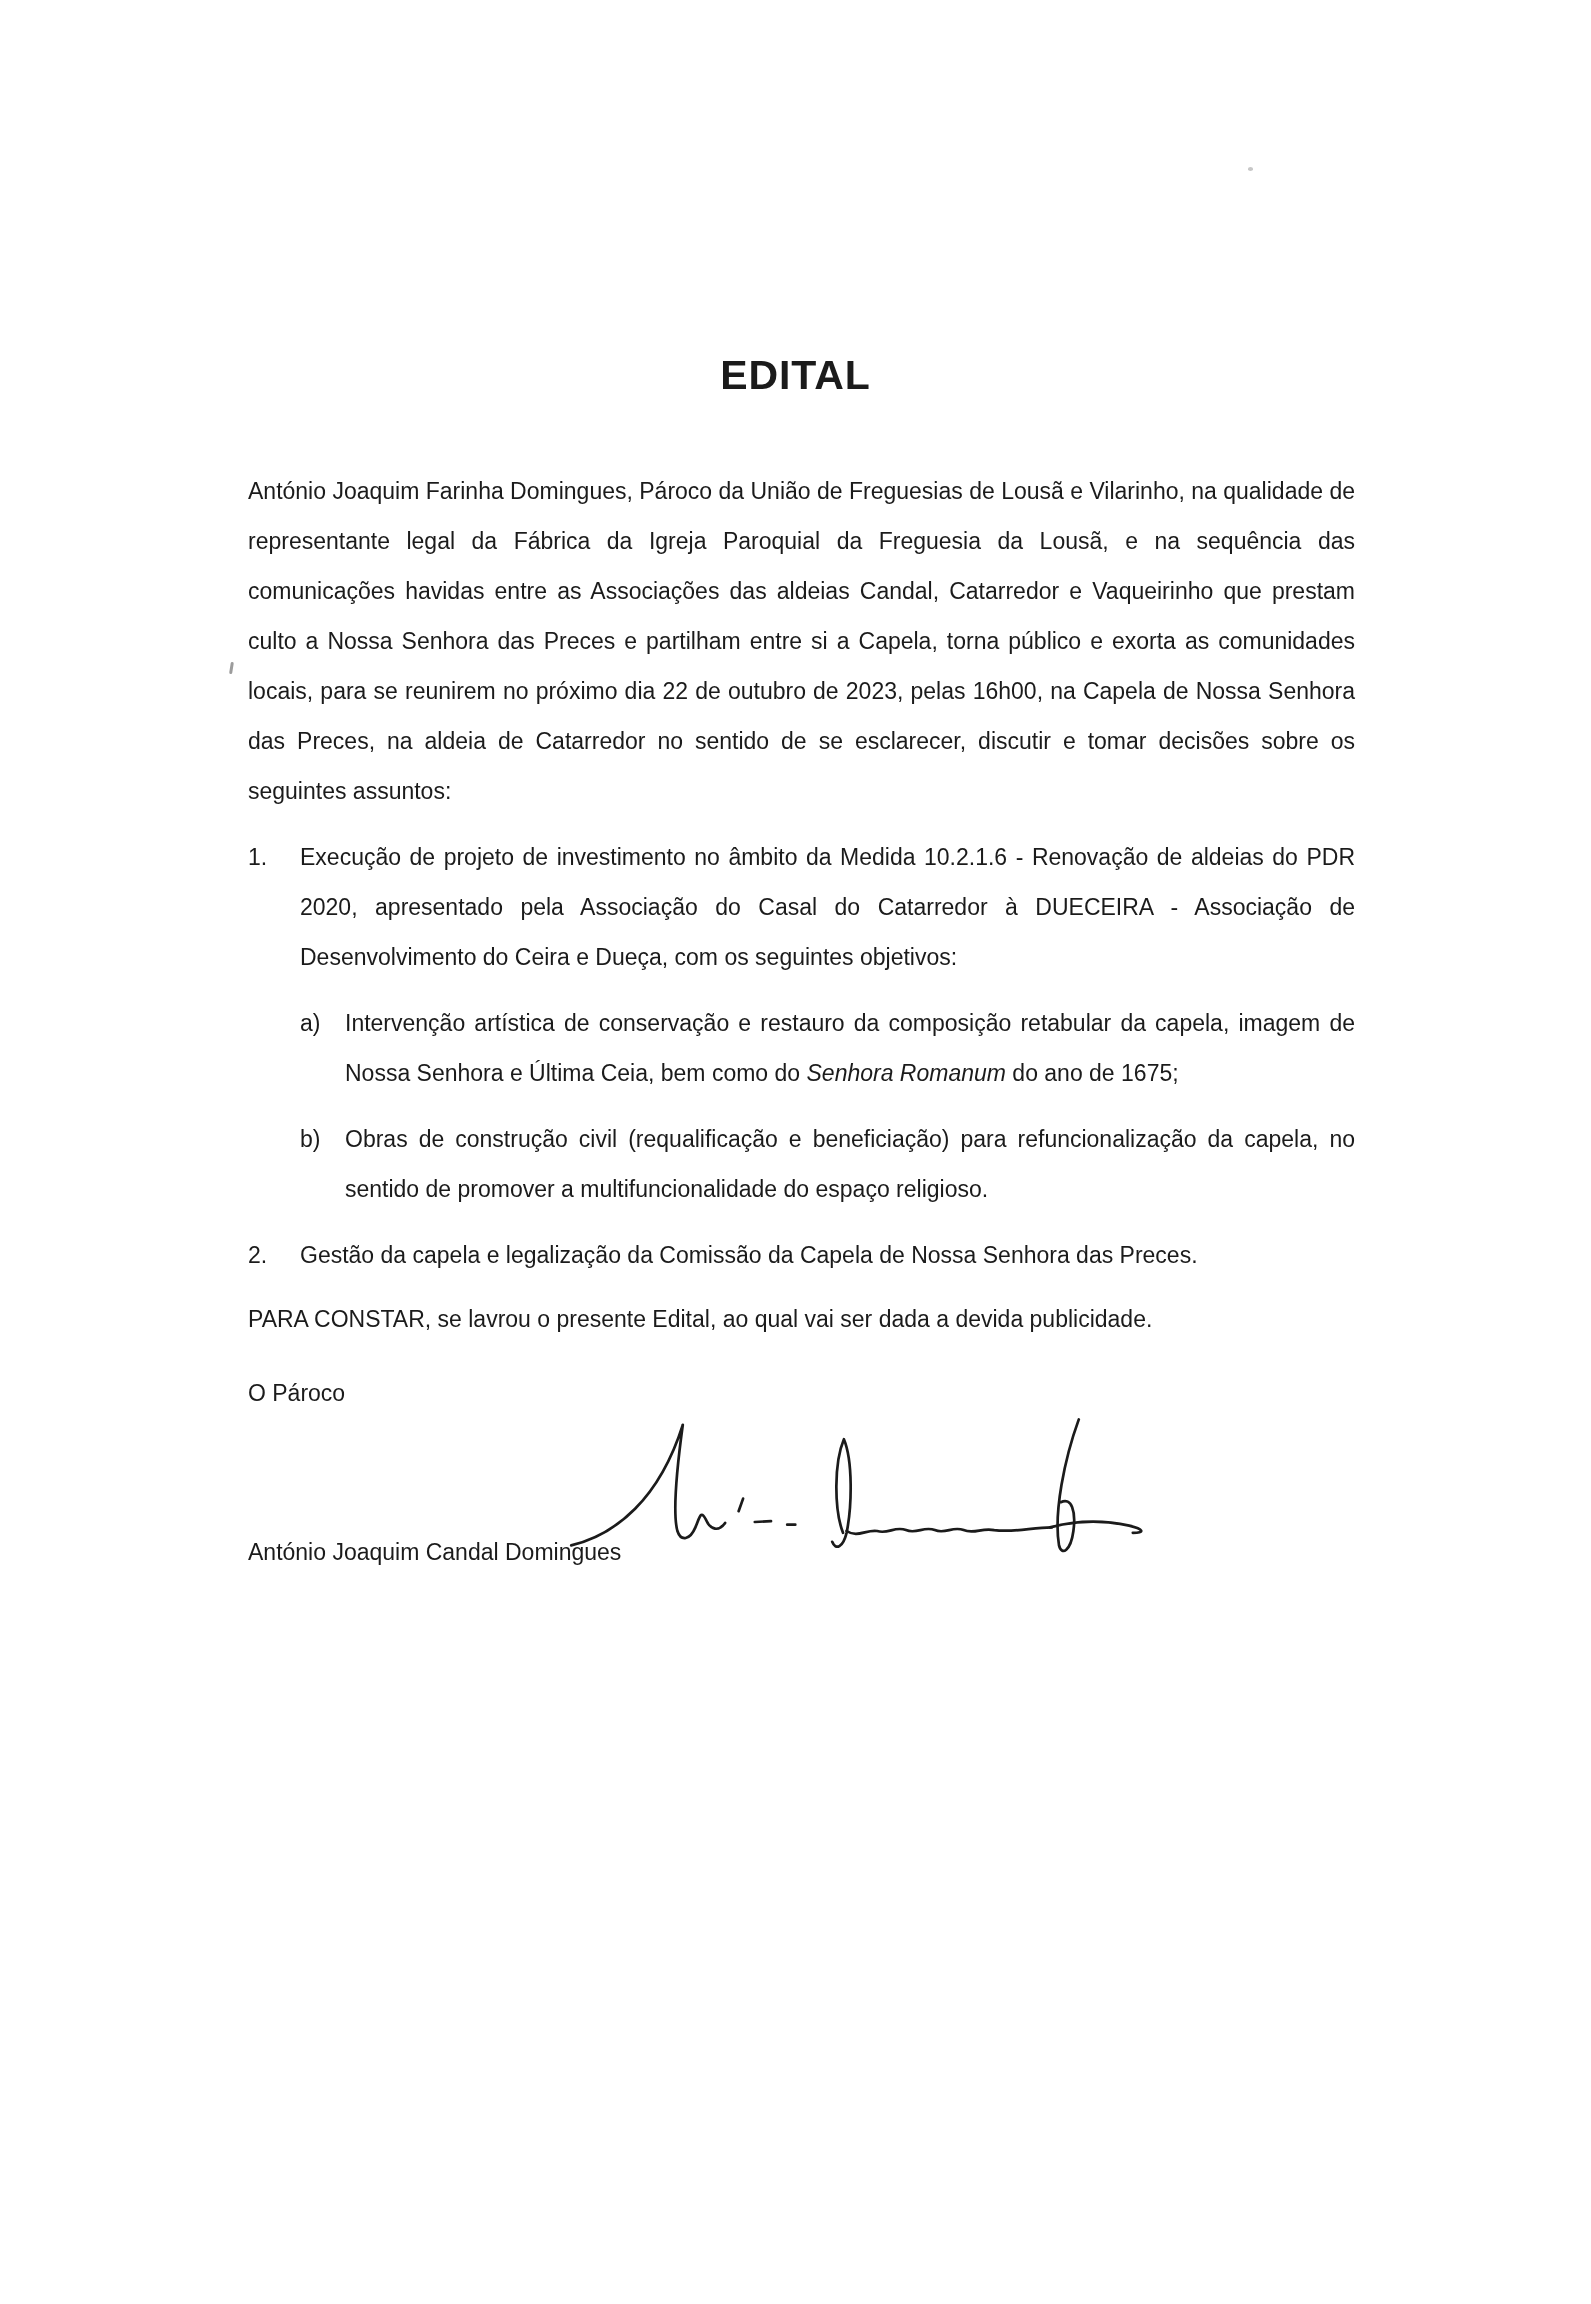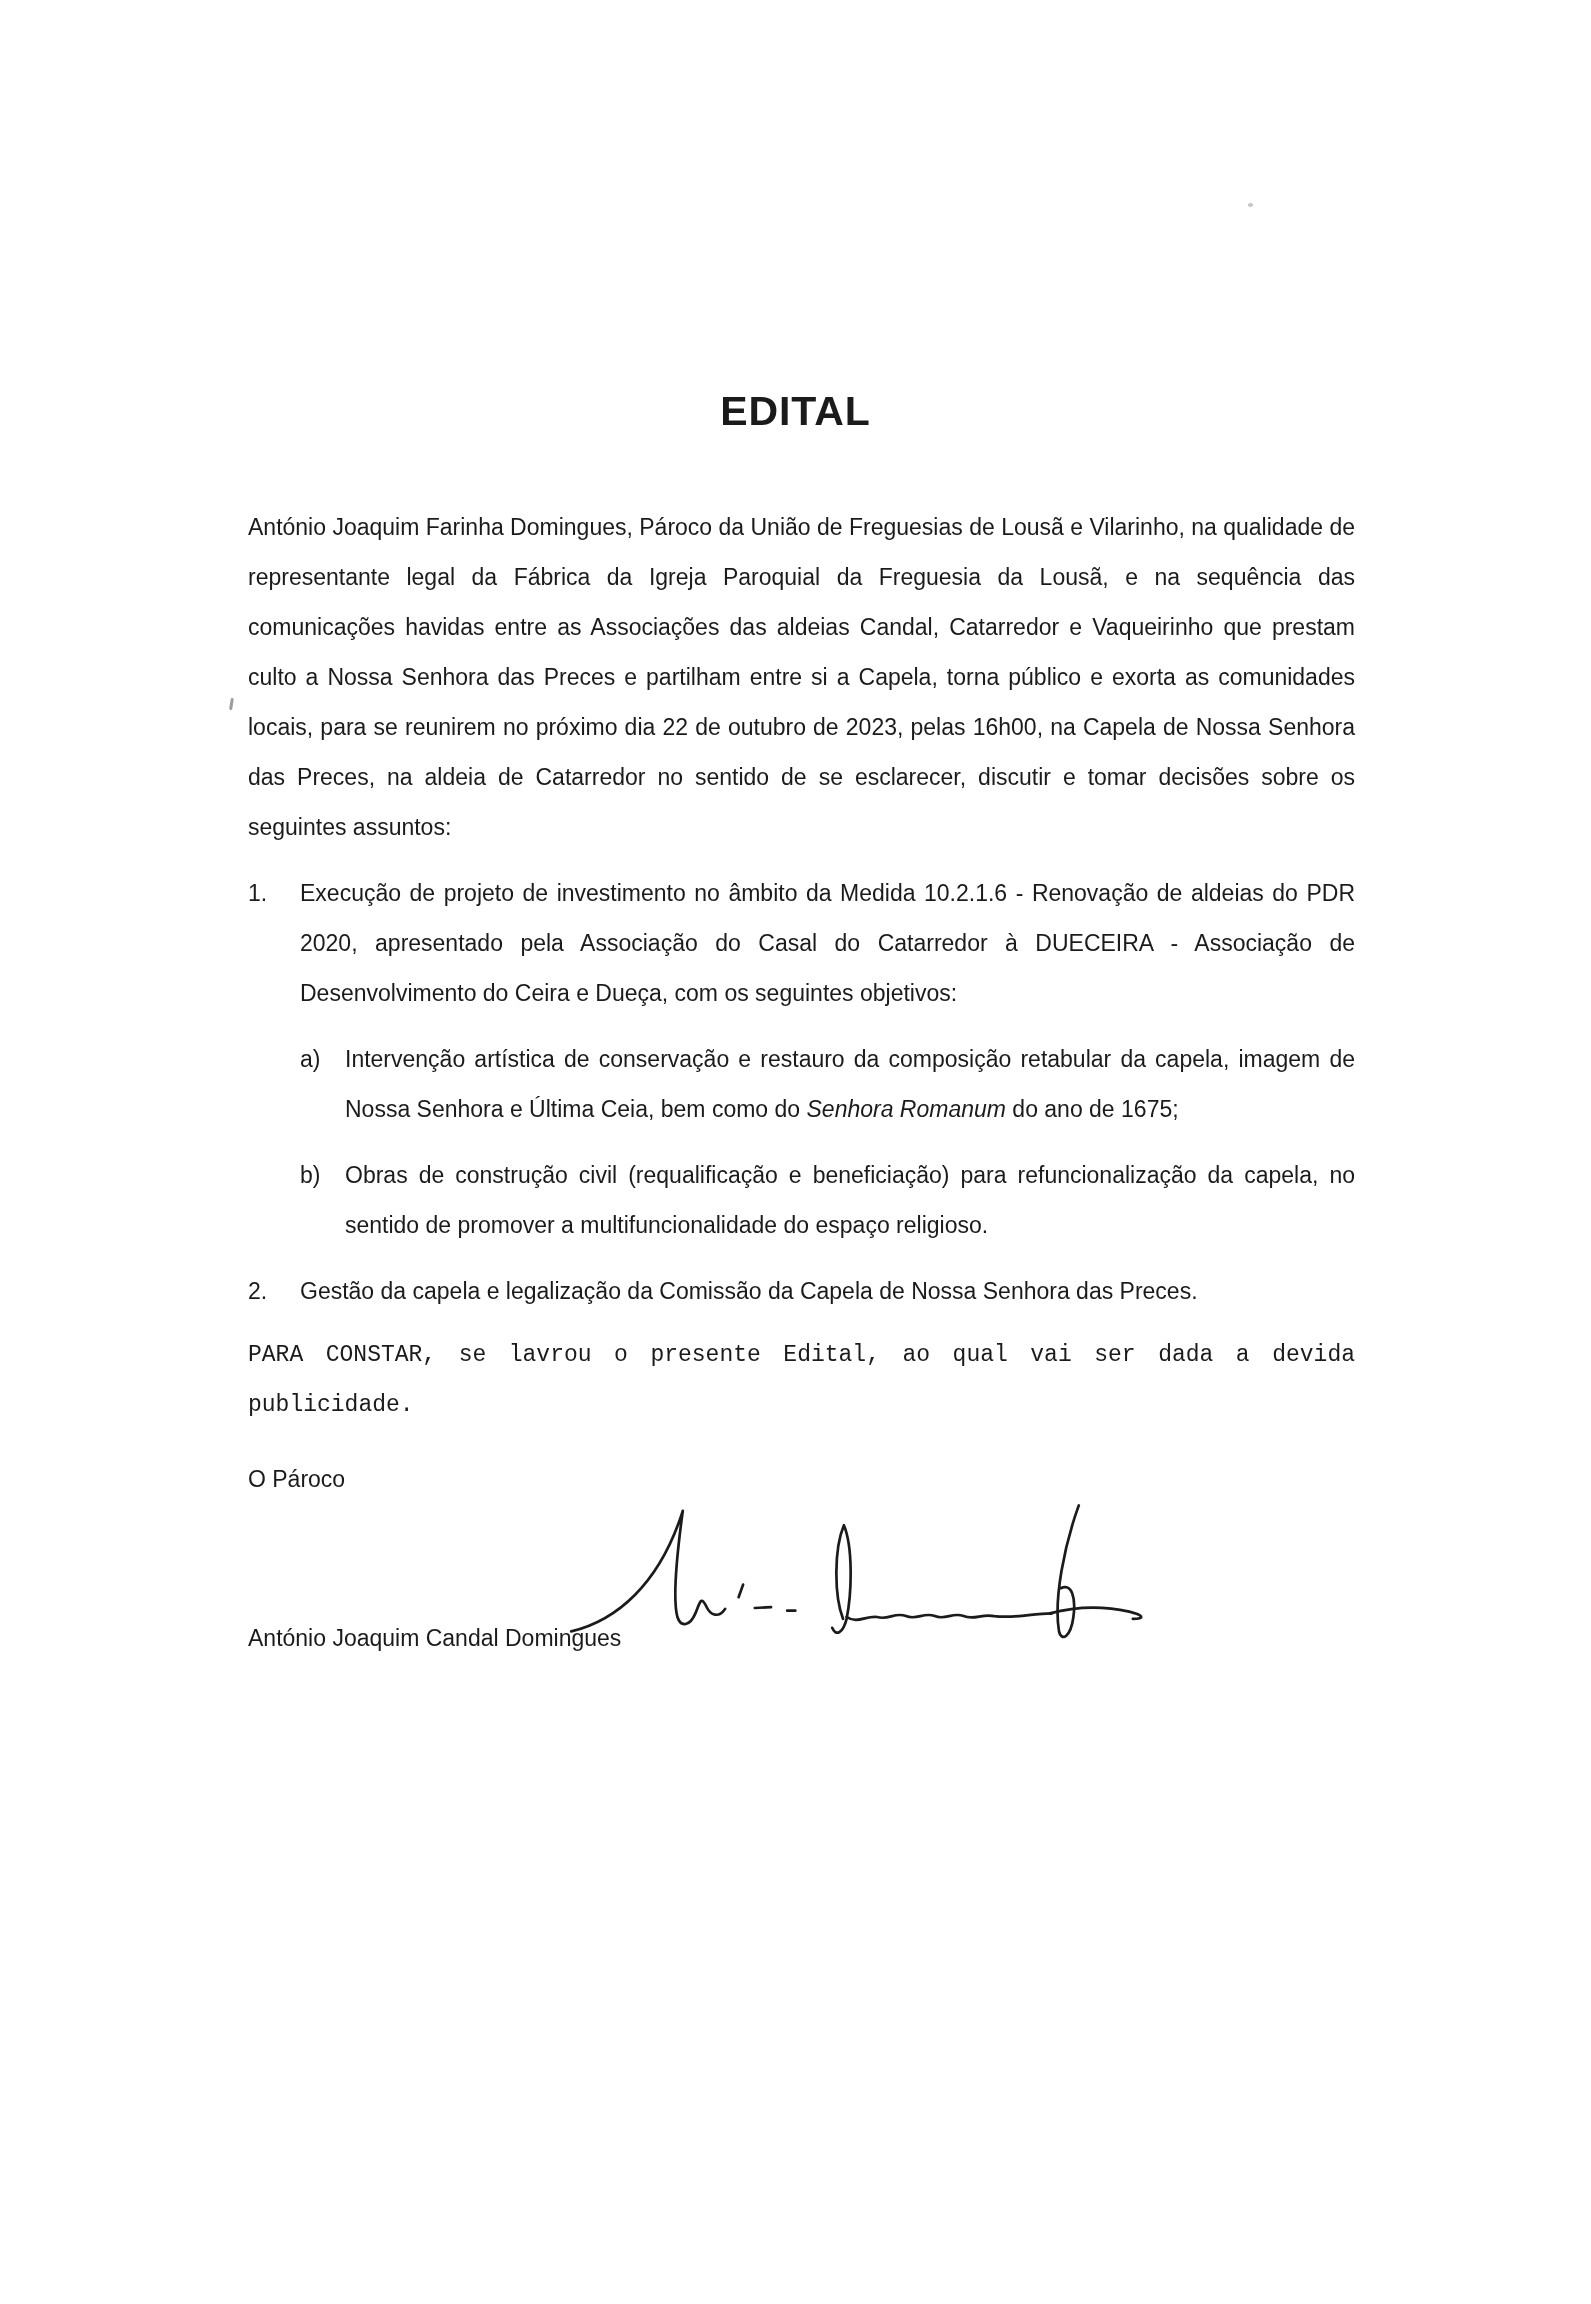--- a/index.html
+++ b/index.html
@@ -2,37 +2,37 @@
 <html style="font-size:14.4px"><head>
 <meta charset="utf-8">
 <style>
   html,body{margin:0;padding:0;}
   body{
     width:1591px;height:2304px;background:#ffffff;
     font-family:"Liberation Sans", sans-serif;
   }
   .sheet{
     position:relative;width:1591px;height:1970px;background:#ffffff;
-    color:#1b1b1b;overflow:hidden;margin-top:36px;
+    color:#1b1b1b;overflow:hidden;
   }
   .doc-title{
     margin:0;padding-top:353px;text-align:center;
     font-size:41px;font-weight:700;letter-spacing:0.9px;line-height:1.1;
   }
   .content{
     margin-left:248px;width:1107px;
     font-size:23px;line-height:50px;
   }
   .para{margin:0;}
   .intro{margin-top:68px;text-align:justify;}
   .item{position:relative;margin-top:16px;padding-left:52px;text-align:justify;}
   .item>.mk{position:absolute;left:0;top:0;}
   .sub{position:relative;margin:16px 0 0 52px;padding-left:45px;text-align:justify;}
   .sub>.mk{position:absolute;left:0;top:0;}
-  .closing{margin-top:14.4px;text-align:justify;font-family:Liberation Mono, monospace;}
+  .closing{margin-top:14.4px;text-align:justify;}
   .dateline{margin-top:14.4px;}
   .sig-block{margin-top:23.4px;text-align:left;}
   .sig-role{line-height:50px;}
   .sig-svg{display:block;margin:-12.6px auto -31px;position:relative;left:50px;}
   .sig-name{line-height:50px;}
   .speck{position:absolute;background:#8f8f8f;border-radius:50%;}
   .tickmark{
     position:absolute;left:230px;top:662px;width:2.7px;height:11.7px;
     background:#4a4a4a;opacity:.55;transform:rotate(9deg);border-radius:1.8px;
   }

